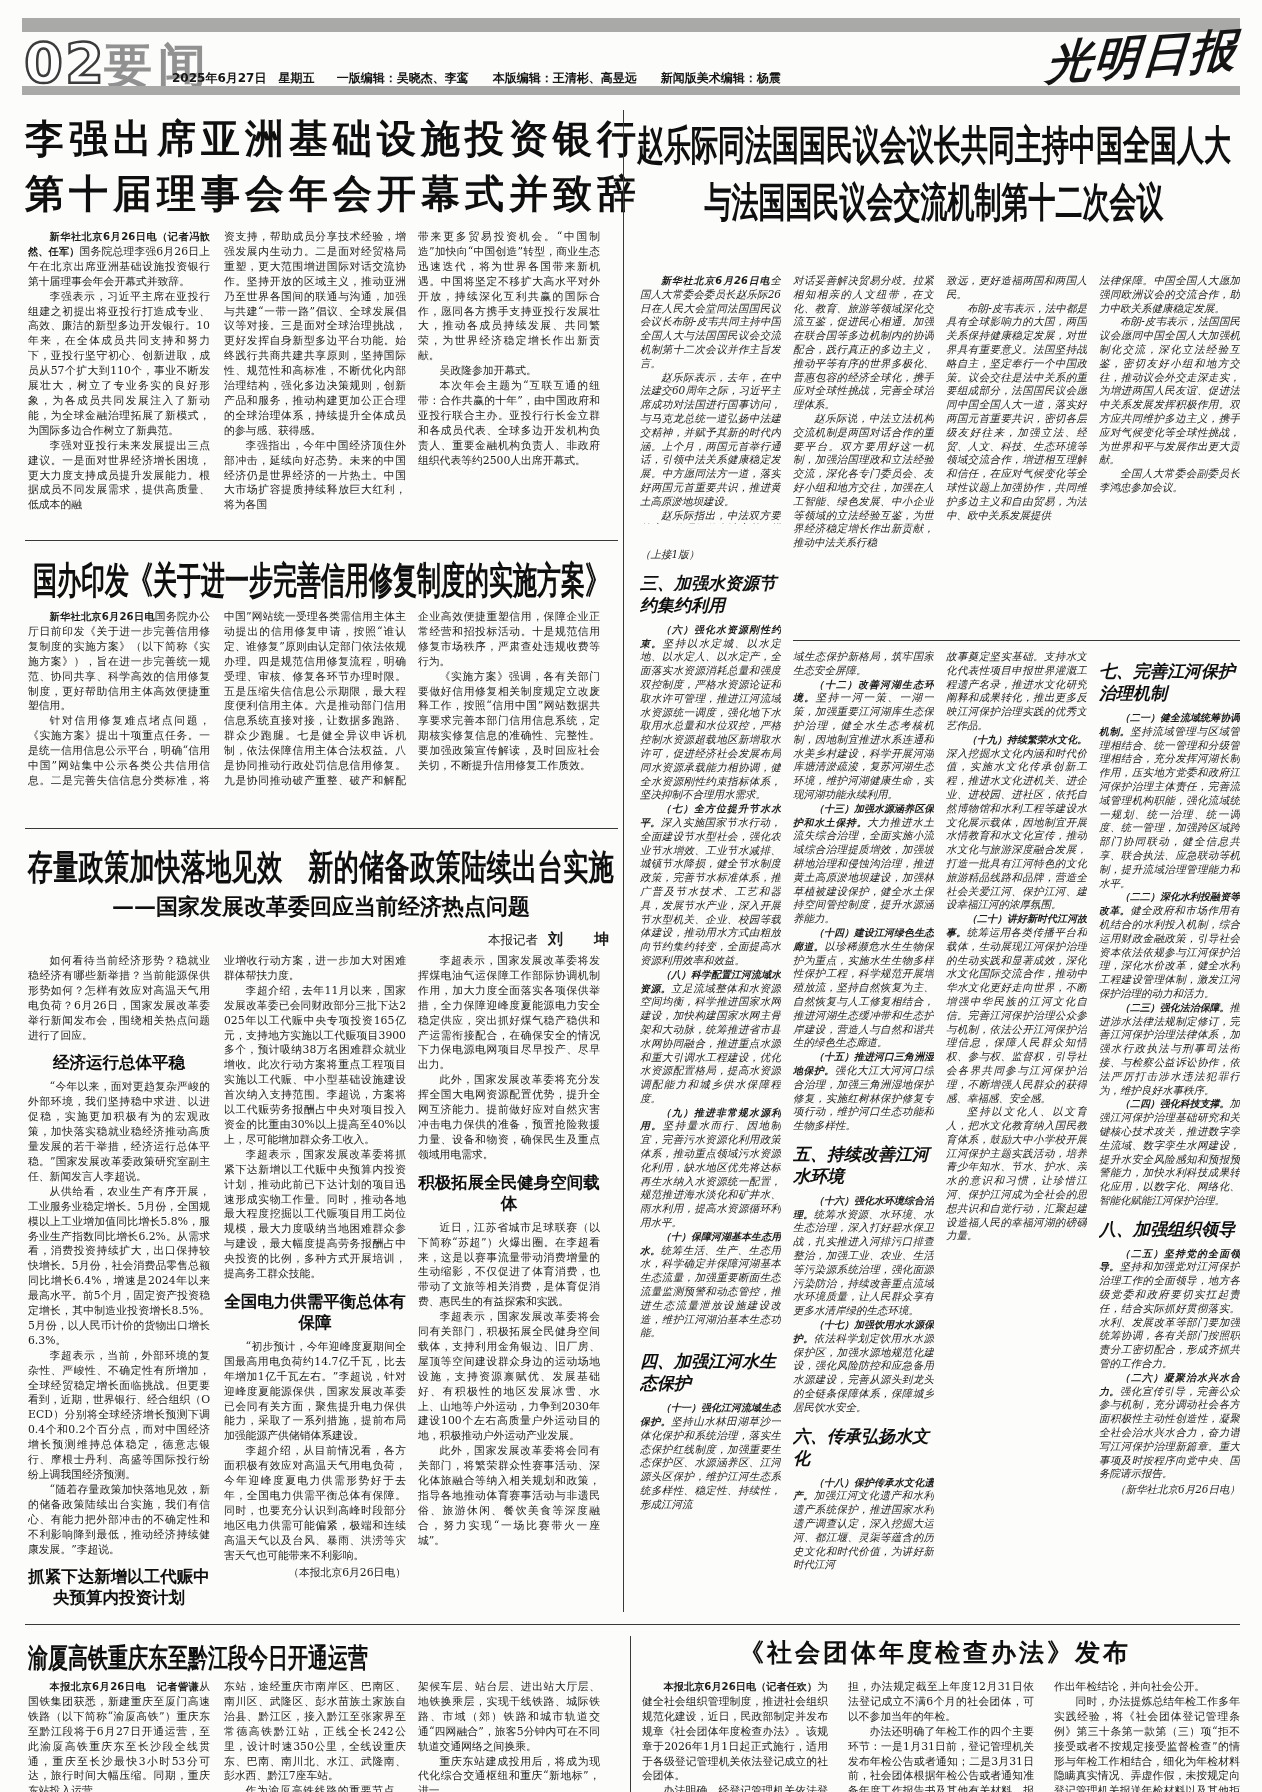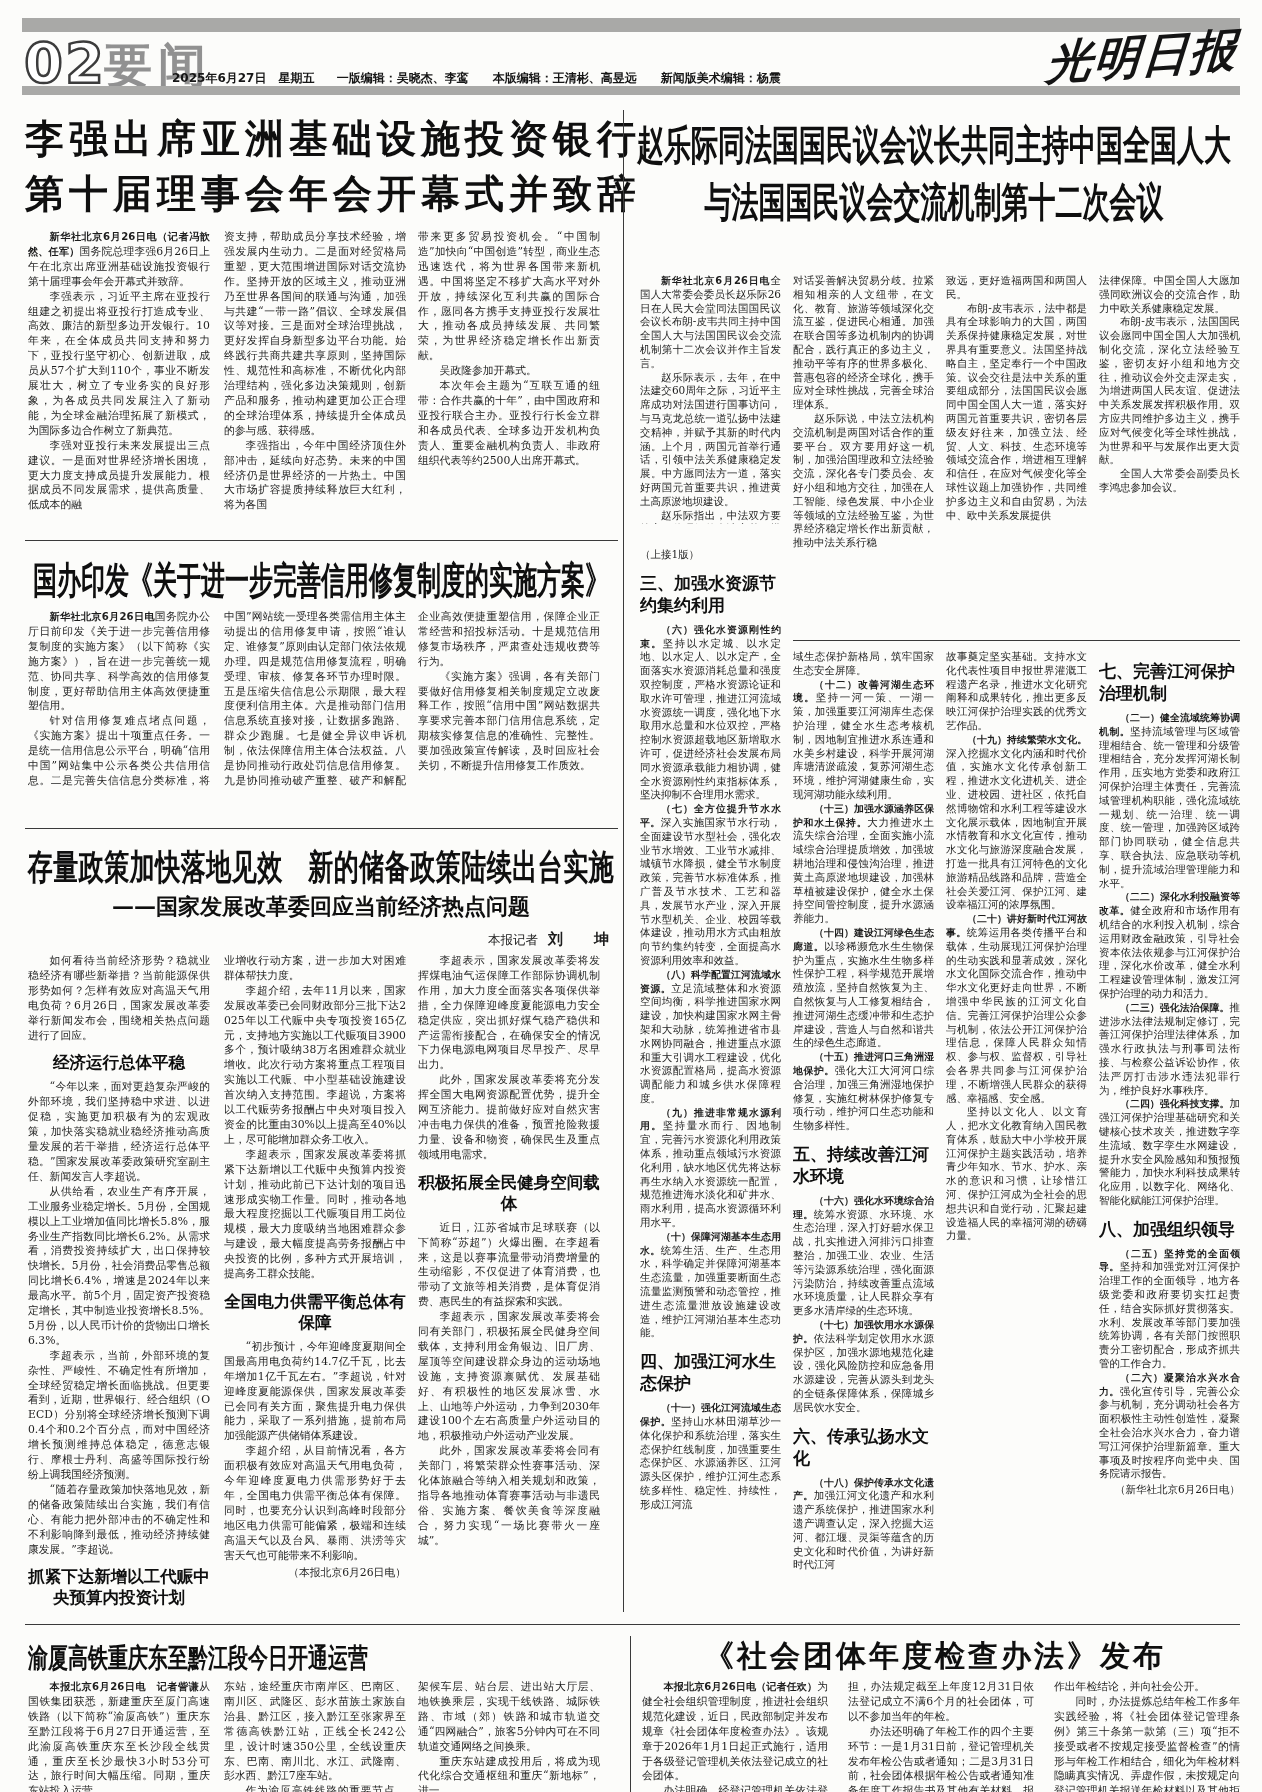--- a/index.html
+++ b/index.html
@@ -23,34 +23,34 @@
   #aiib-hl2{left:25px;top:167px;width:592px;font-size:39px;letter-spacing:5px;}
   #zhao-hl1{left:628px;top:118px;width:612px;font-size:27px;transform:scaleY(1.5);transform-origin:center top;}
   #zhao-hl2{left:628px;top:175px;width:612px;font-size:27px;transform:scaleY(1.5);transform-origin:center top;}
   #credit-hl{left:25px;top:556px;width:592px;font-size:24px;transform:scaleY(1.55);transform-origin:center top;}
   #econ-hl{left:25px;top:844px;width:592px;font-size:25px;transform:scaleY(1.4);transform-origin:center top;letter-spacing:0.5px;}
   #econ-sub{position:absolute;left:25px;top:892px;width:592px;font-size:22px;font-weight:700;text-align:center;color:#0f0f0f;}
   #econ-byline{position:absolute;left:25px;top:930px;width:592px;font-size:12.5px;text-align:right;color:#1c1c1c;}
   #econ-byline .bname{font-weight:700;font-size:15px;letter-spacing:8px;margin-left:10px;}
   #rail-hl{position:absolute;left:28px;top:1640px;font-size:20px;font-weight:700;white-space:nowrap;
            transform:scaleY(1.35);transform-origin:left top;color:#0f0f0f;}
-  #assoc-hl{position:absolute;left:630px;top:1636px;width:610px;font-size:30px;font-weight:700;
+  #assoc-hl{position:absolute;left:630px;top:1636px;width:610px;font-size:25px;font-weight:700;
             text-align:center;letter-spacing:3px;color:#0f0f0f;}
   
   .hdiv,.vdiv{position:absolute;background:#3a3a3a;}
   #div-a1{left:25px;top:540px;width:593px;height:1px;}
   #div-credit{left:25px;top:828px;width:593px;height:1px;}
   #div-bottom{left:25px;top:1624px;width:1215px;height:1px;}
   #div-vmain{left:623px;top:110px;width:1px;height:1502px;}
   #div-zhao{left:793px;top:640px;width:447px;height:1px;}
   #div-vbottom{left:630px;top:1636px;width:1px;height:156px;}
   
   .col{position:absolute;overflow:hidden;text-align:justify;color:#1d1d1d;}
   .lcol{width:182px;font-size:10.8px;line-height:14.9px;}
-  .rcol{width:141px;font-size:10.5px;line-height:13.8px;}
+  .rcol{width:141px;font-size:10.5px;line-height:13.8px;font-style:italic;}
   .bcol{width:186px;font-size:10.8px;line-height:14.9px;}
   .col p{margin:0;text-indent:2em;word-break:break-all;}
   .col p.cont{text-indent:0;}
   .col b{font-family:"DejaVu Sans","Liberation Sans",sans-serif;font-weight:700;font-size:0.94em;}
   .col p.colhead{text-indent:0;font-weight:700;color:#0f0f0f;}
   .ecol p.colhead{text-align:center;font-size:16.5px;line-height:21px;margin:9px 0 7px;}
   .rdoc p.colhead{text-align:left;font-size:17px;line-height:22px;margin:10px 0 7px;}
   .col p.colnote{text-indent:0;margin:0 0 8px;}
   .col p.coltail{text-indent:0;text-align:right;margin-top:2px;}
   #aiib-c1{left:28px;top:230px;height:302px;}
@@ -168,21 +168,21 @@
       <p>“初步预计，今年迎峰度夏期间全国最高用电负荷约14.7亿千瓦，比去年增加1亿千瓦左右。”李超说，针对迎峰度夏能源保供，国家发展改革委已会同有关方面，聚焦提升电力保供能力，采取了一系列措施，提前布局加强能源产供储销体系建设。</p>
       <p>李超介绍，从目前情况看，各方面积极有效应对高温天气用电负荷，今年迎峰度夏电力供需形势好于去年，全国电力供需平衡总体有保障。同时，也要充分认识到高峰时段部分地区电力供需可能偏紧，极端和连续高温天气以及台风、暴雨、洪涝等灾害天气也可能带来不利影响。</p>
       <p class="coltail">（本报北京6月26日电）</p>
     </div>
   <div class="col lcol ecol" id="econ-c3">
       <p>李超表示，国家发展改革委将发挥煤电油气运保障工作部际协调机制作用，加大力度全面落实各项保供举措，全力保障迎峰度夏能源电力安全稳定供应，突出抓好煤气稳产稳供和产运需衔接配合，在确保安全的情况下力保电源电网项目尽早投产、尽早出力。</p>
       <p>此外，国家发展改革委将充分发挥全国大电网资源配置优势，提升全网互济能力。提前做好应对自然灾害冲击电力保供的准备，预置抢险救援力量、设备和物资，确保民生及重点领域用电需求。</p>
       <p class="colhead">积极拓展全民健身空间载体</p>
       <p>近日，江苏省城市足球联赛（以下简称“苏超”）火爆出圈。在李超看来，这是以赛事流量带动消费增量的生动缩影，不仅促进了体育消费，也带动了文旅等相关消费，是体育促消费、惠民生的有益探索和实践。</p>
       <p>李超表示，国家发展改革委将会同有关部门，积极拓展全民健身空间载体，支持利用金角银边、旧厂房、屋顶等空间建设群众身边的运动场地设施，支持资源禀赋优、发展基础好、有积极性的地区发展冰雪、水上、山地等户外运动，力争到2030年建设100个左右高质量户外运动目的地，积极推动户外运动产业发展。</p>
-      <p>此外，国家发展改革委将会同有关部门，将繁荣群众性赛事活动、深化体旅融合等纳入相关规划和政策，指导各地推动体育赛事活动与非遗民俗、实施方案、餐饮美食等深度融合，努力实现“一场比赛带火一座城”。</p>
+      <p>此外，国家发展改革委将会同有关部门，将繁荣群众性赛事活动、深化体旅融合等纳入相关规划和政策，指导各地推动体育赛事活动与非遗民俗、旅游休闲、餐饮美食等深度融合，努力实现“一场比赛带火一座城”。</p>
     </div>
 
   <div class="col rcol rdoc" id="doc-c1">
       <p class="colnote">（上接1版）</p>
       <p class="colhead">三、加强水资源节约集约利用</p>
       <p><b>（六）强化水资源刚性约束。</b>坚持以水定城、以水定地、以水定人、以水定产，全面落实水资源消耗总量和强度双控制度，严格水资源论证和取水许可管理，推进江河流域水资源统一调度，强化地下水取用水总量和水位双控，严格控制水资源超载地区新增取水许可，促进经济社会发展布局同水资源承载能力相协调，健全水资源刚性约束指标体系，坚决抑制不合理用水需求。</p>
       <p><b>（七）全方位提升节水水平。</b>深入实施国家节水行动，全面建设节水型社会，强化农业节水增效、工业节水减排、城镇节水降损，健全节水制度政策，完善节水标准体系，推广普及节水技术、工艺和器具，发展节水产业，深入开展节水型机关、企业、校园等载体建设，推动用水方式由粗放向节约集约转变，全面提高水资源利用效率和效益。</p>
       <p><b>（八）科学配置江河流域水资源。</b>立足流域整体和水资源空间均衡，科学推进国家水网建设，加快构建国家水网主骨架和大动脉，统筹推进省市县水网协同融合，推进重点水源和重大引调水工程建设，优化水资源配置格局，提高水资源调配能力和城乡供水保障程度。</p>
       <p><b>（九）推进非常规水源利用。</b>坚持量水而行、因地制宜，完善污水资源化利用政策体系，推动重点领域污水资源化利用，缺水地区优先将达标再生水纳入水资源统一配置，规范推进海水淡化和矿井水、雨水利用，提高水资源循环利用水平。</p>
       <p><b>（十）保障河湖基本生态用水。</b>统筹生活、生产、生态用水，科学确定并保障河湖基本生态流量，加强重要断面生态流量监测预警和动态管控，推进生态流量泄放设施建设改造，维护江河湖泊基本生态功能。</p>

